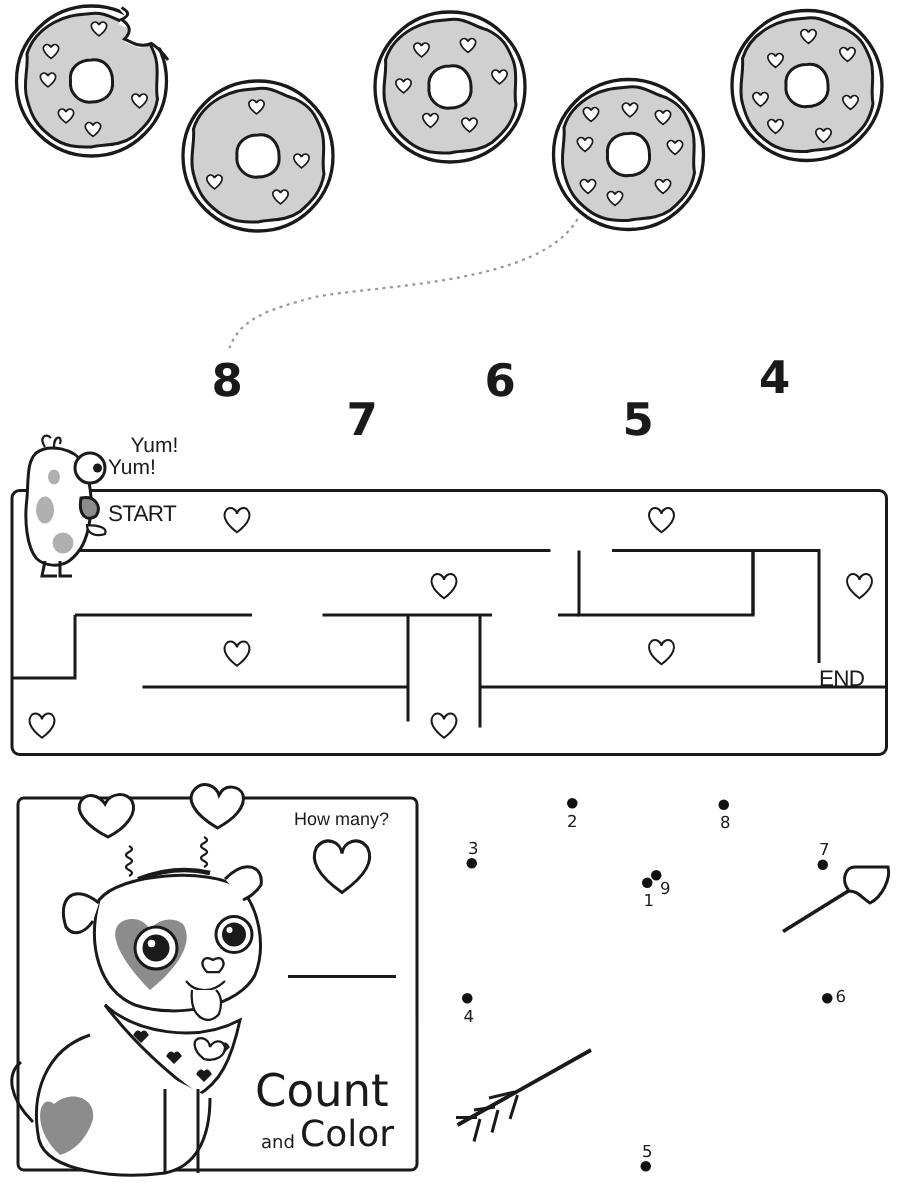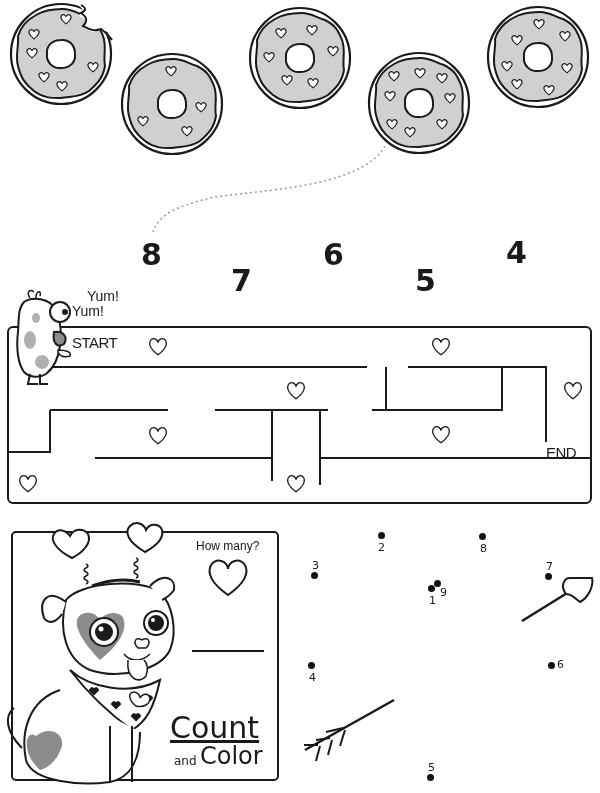--- a/index.html
+++ b/index.html
@@ -136,21 +136,21 @@
 </svg>
 <div class="yum" style="left:87px;top:288px">Yum!</div>
 <div class="yum" style="left:72px;top:303px">Yum!</div>
 
 <div class="abs" style="left:11px;top:531px;width:264px;height:246px;border:2px solid #1a1a1a;border-radius:5px;"></div>
 <div class="abs" style="left:196px;top:539px;font-size:12px;">How many?</div>
 <svg width="50" height="44" style="left:205px;top:557px">
   <path d="M23 38 C6 26 2 16 6 8 C12 0 22 4 23 12 C24 4 34 0 40 8 C44 16 40 26 23 38Z" fill="#fff" stroke="#1a1a1a" stroke-width="2"></path>
 </svg>
 <div class="abs" style="left:192px;top:650px;width:72px;border-top:2px solid #1a1a1a;"></div>
-<div class="count-title" style="left:170px;top:710px;font-size:30px;text-decoration:underline;">Count</div>
+<div class="count-title" style="left:170px;top:710px;font-size:30px;">Count</div>
 <div class="count-title" style="left:174px;top:754px;font-size:12px;">and</div>
 <div class="count-title" style="left:200px;top:742px;font-size:24px;">Color</div>
 
 <svg width="200" height="270" style="left:0;top:520px">
 
   <path d="M72 38 C56 30 50 20 54 14 C58 8 66 10 70 16 C74 8 84 8 88 14 C92 22 84 32 72 38Z" fill="#fff" stroke="#1a1a1a" stroke-width="2"></path>
   <path d="M145 32 C128 22 124 12 130 6 C136 0 144 4 146 10 C150 2 160 4 162 10 C164 18 156 26 145 32Z" fill="#fff" stroke="#1a1a1a" stroke-width="2"></path>
   <path d="M86 44 q4 2 0 4 q-4 2 0 4 q4 2 0 4 q-4 2 0 4 q4 2 0 4" fill="none" stroke="#1a1a1a" stroke-width="1.5"></path>
   <path d="M136 38 q4 2 0 4 q-4 2 0 4 q4 2 0 4 q-4 2 0 4 q4 2 0 4" fill="none" stroke="#1a1a1a" stroke-width="1.5"></path>
   <path d="M92 66 C108 60 124 58 140 62" fill="none" stroke="#1a1a1a" stroke-width="3"></path>

